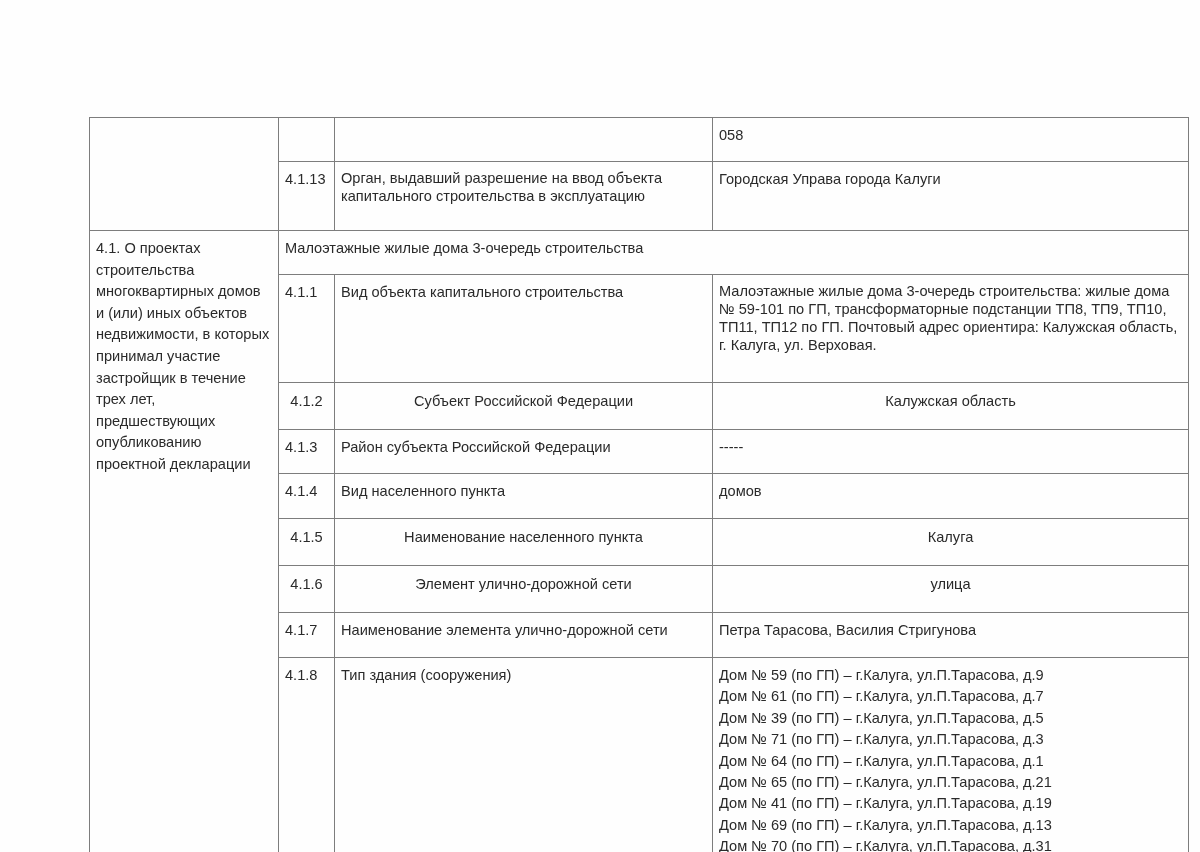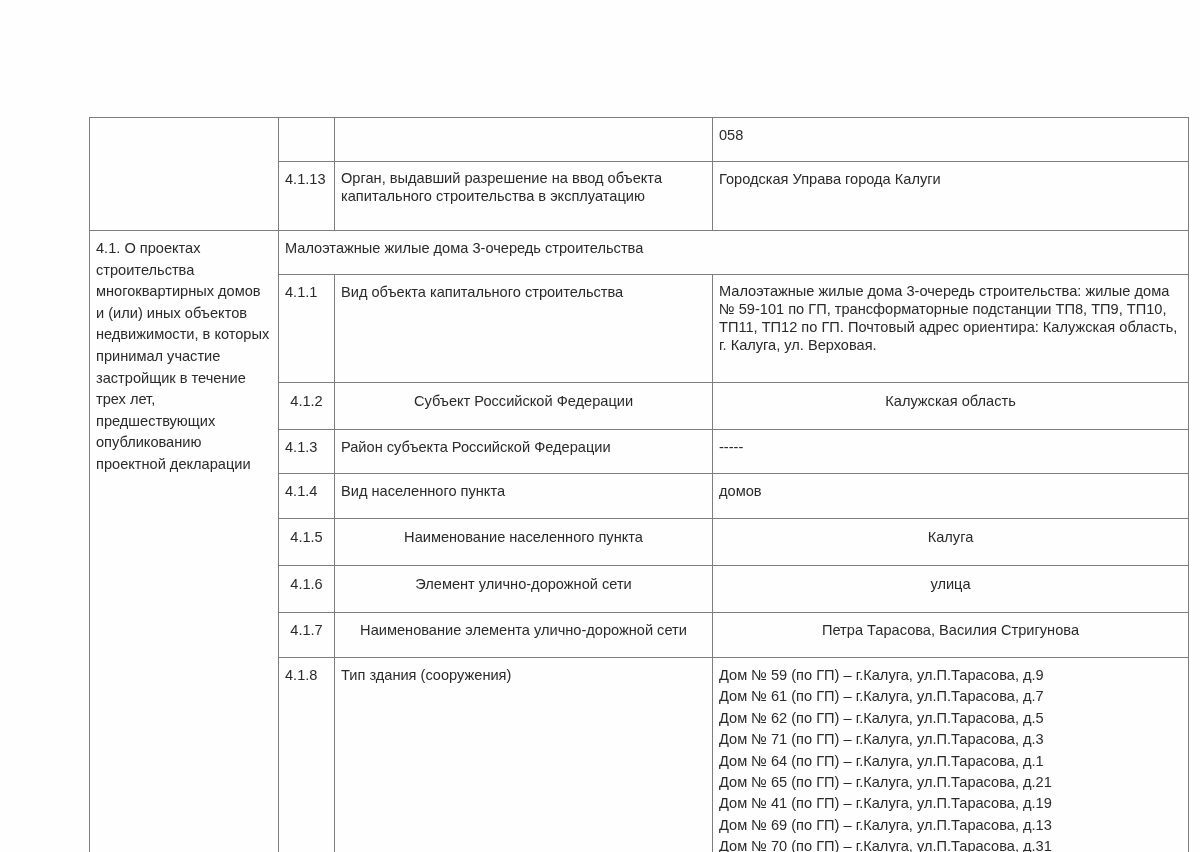--- a/index.html
+++ b/index.html
@@ -48,21 +48,21 @@
 
     tr.r-058 td { height: 36px; }
     tr.r-4113 td { height: 61px; }
     tr.r-head td { height: 36px; }
     tr.r-411 td { height: 100px; margin-top: 24px; }
     tr.r-412 td { height: 38px; }
     tr.r-413 td { height: 36px; }
     tr.r-414 td { height: 37px; }
     tr.r-415 td { height: 38px; }
     tr.r-416 td { height: 38px; }
-    tr.r-417 td { height: 37px; text-align: center; }
+    tr.r-417 td { height: 37px; }
     tr.r-418 td { height: 207px; }
 
     .section-label {
       line-height: 21.6px;
       padding-top: 7px !important;
     }
     .multiline {
       line-height: 18px;
     }
     .house-list div {
@@ -142,21 +142,21 @@
         <td class="pad-top-sm">Наименование элемента улично-дорожной сети</td>
         <td class="pad-top-sm">Петра Тарасова, Василия Стригунова</td>
       </tr>
 
       <tr class="r-418">
         <td class="num pad-top-sm">4.1.8</td>
         <td class="pad-top-sm">Тип здания (сооружения)</td>
         <td class="pad-top-sm house-list">
           <div>Дом № 59 (по ГП) – г.Калуга, ул.П.Тарасова, д.9</div>
           <div>Дом № 61 (по ГП) – г.Калуга, ул.П.Тарасова, д.7</div>
-          <div>Дом № 62 (по ГП) – г.Калуга, ул.П.Тарасова, д.5</div>
+          <div>Дом № 39 (по ГП) – г.Калуга, ул.П.Тарасова, д.5</div>
           <div>Дом № 71 (по ГП) – г.Калуга, ул.П.Тарасова, д.3</div>
           <div>Дом № 64 (по ГП) – г.Калуга, ул.П.Тарасова, д.1</div>
           <div>Дом № 65 (по ГП) – г.Калуга, ул.П.Тарасова, д.21</div>
           <div>Дом № 41 (по ГП) – г.Калуга, ул.П.Тарасова, д.19</div>
           <div>Дом № 69 (по ГП) – г.Калуга, ул.П.Тарасова, д.13</div>
           <div>Дом № 70 (по ГП) – г.Калуга, ул.П.Тарасова, д.31</div>
         </td>
       </tr>
     </tbody>
   </table>

